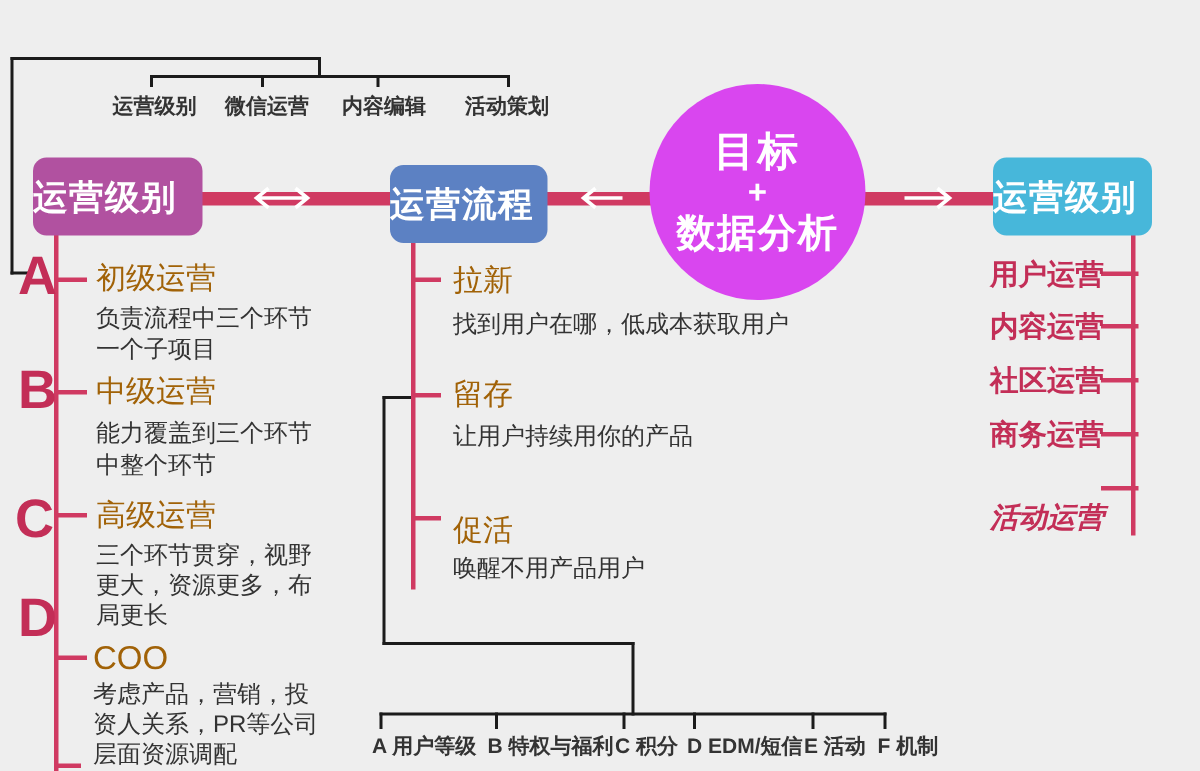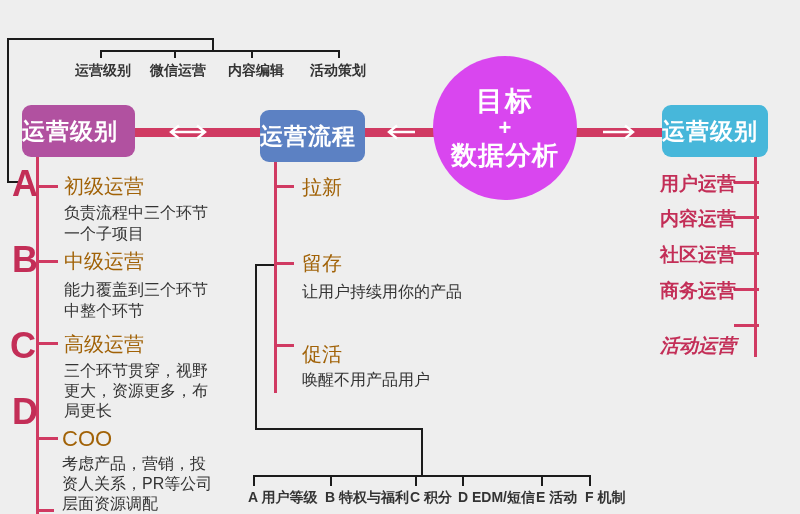--- a/index.html
+++ b/index.html
@@ -124,20 +124,21 @@
 更大，资源更多，布
 局更长</div>
 
   <div class="letter" style="left:12px;top:394px;">D</div>
   <div class="rtitle" style="left:62px;top:428px;font-size:22px;">COO</div>
   <div class="desc" style="left:62px;top:454px;line-height:20px;">考虑产品，营销，投
 资人关系，PR等公司
 层面资源调配</div>
 
   <div class="rtitle" style="left:302px;top:177px;">拉新</div>
+  <div class="desc" style="left:302px;top:206px;">找到用户在哪，低成本获取用户</div>
 
   <div class="rtitle" style="left:302px;top:253px;">留存</div>
   <div class="desc" style="left:302px;top:281px;">让用户持续用你的产品</div>
 
   <div class="rtitle" style="left:302px;top:344px;text-align:right;">促活</div>
   <div class="desc" style="left:302px;top:369px;">唤醒不用产品用户</div>
 
   <div class="rlist" style="top:174px;">用户运营</div>
   <div class="rlist" style="top:209px;">内容运营</div>
   <div class="rlist" style="top:245px;">社区运营</div>

